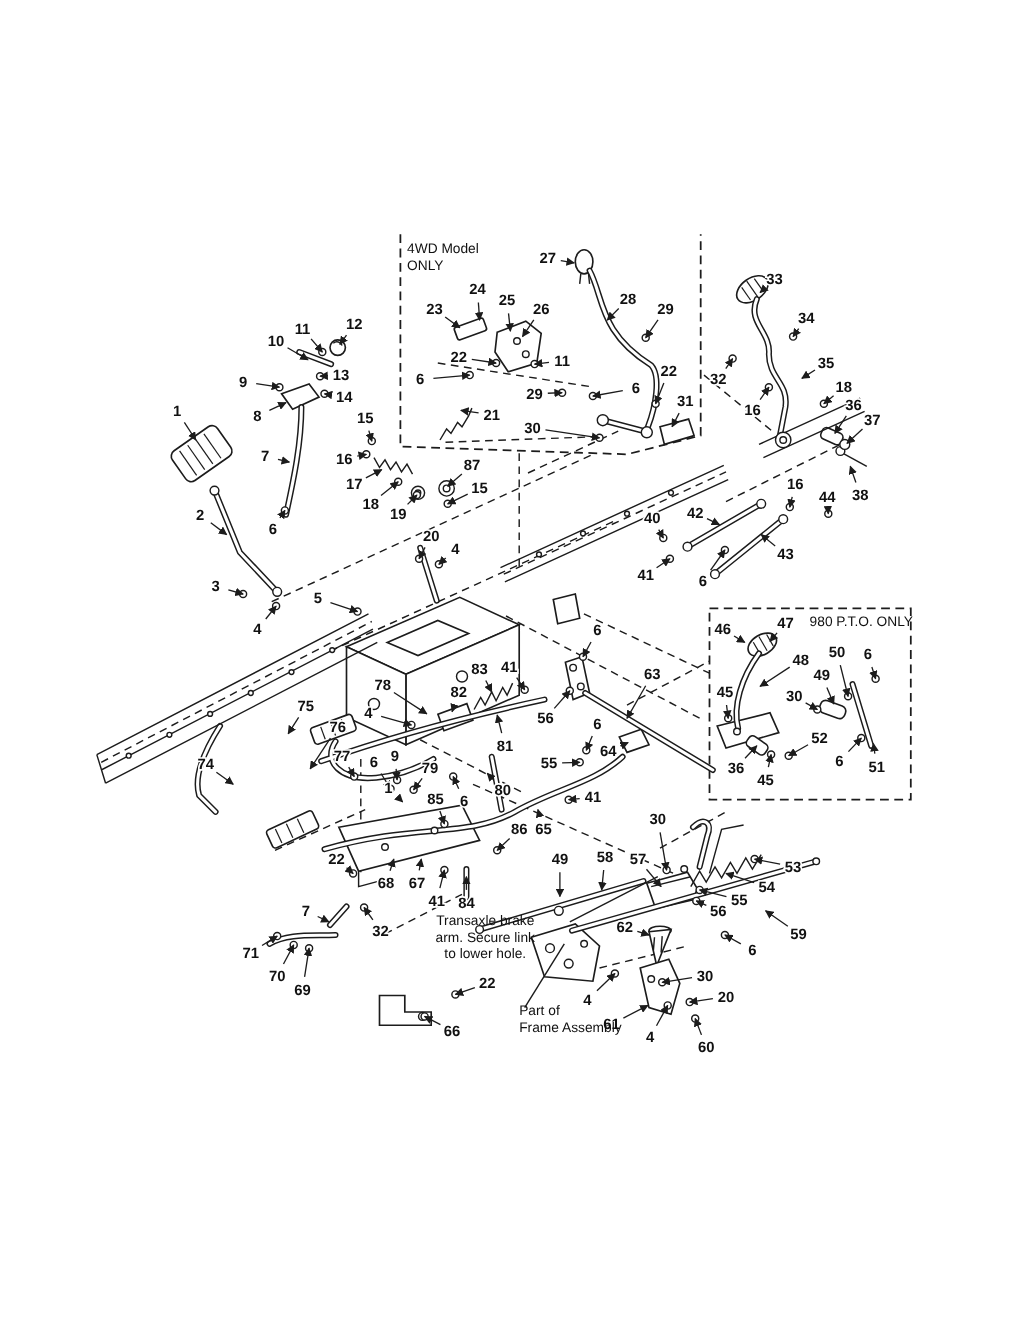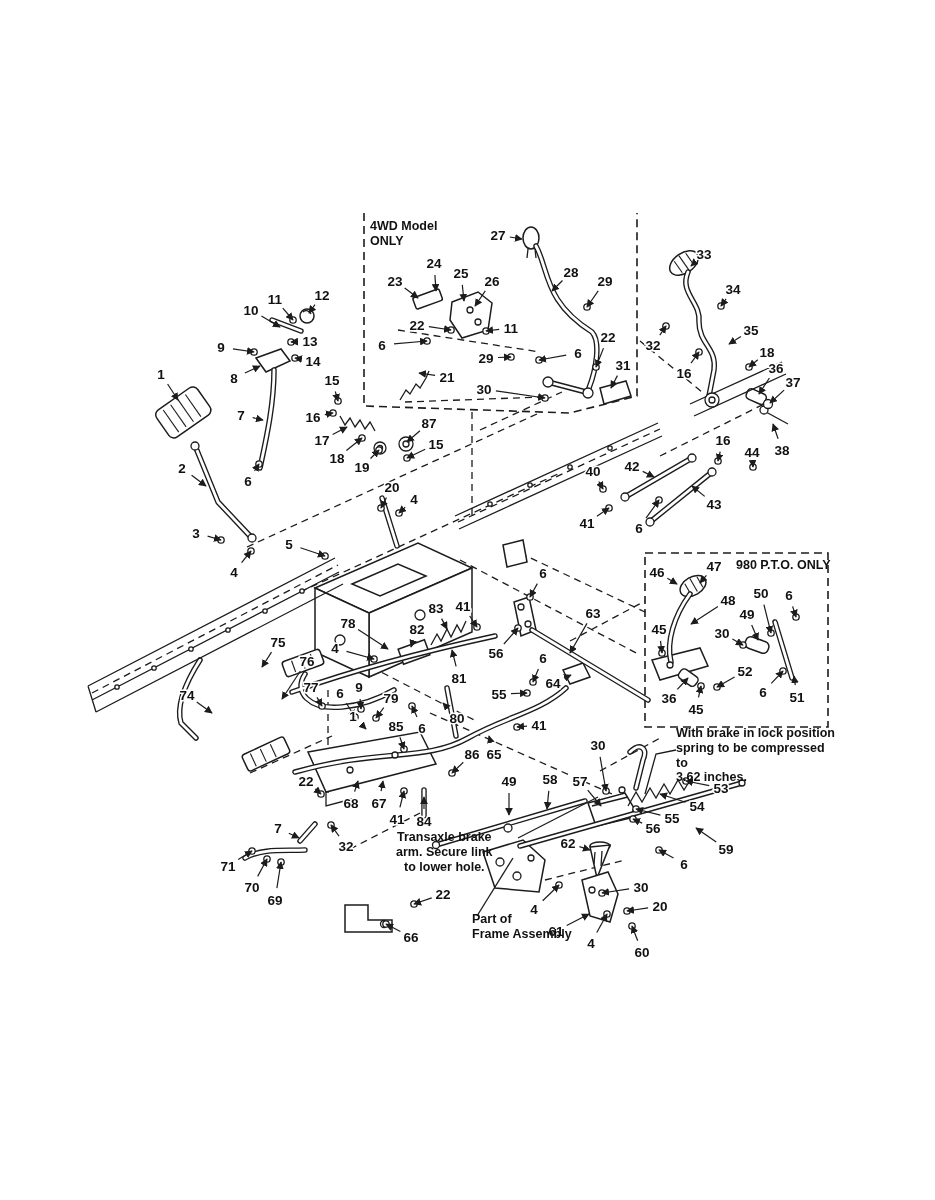--- a/index.html
+++ b/index.html
@@ -1,19 +1,19 @@
 <!DOCTYPE html>
 <html><head>
 <meta charset="utf-8">
 <style>
   html,body{margin:0;padding:0;background:#fff;}
   #stage{position:relative;width:935px;height:1200px;background:#fff;overflow:hidden;
          font-family:"Liberation Sans",sans-serif;}
   #art{position:absolute;left:0;top:0;}
-  .ann{position:absolute;font-weight:bold;font-size:12.5px;line-height:1.18;color:#111;
+  .ann{position:absolute;font-weight:normal;font-size:12.5px;line-height:1.18;color:#111;
        white-space:pre-line;}
   #ann-awd{left:370px;top:219px;}
   #ann-pto{left:736px;top:558px;}
   #ann-brake{left:676px;top:726px;width:160px;}
   #ann-trans{left:396px;top:830px;text-align:center;}
   #ann-frame{left:440px;top:912px;margin-left:32px;}
   
   #dashes line,#dashes path,#dashes rect{stroke:#1c1c1c;stroke-width:1.3;fill:none;stroke-dasharray:7 5;}
   #dashes .border{stroke-width:1.6;stroke-dasharray:8 5;}
   #plates path,#plates rect,#plates ellipse,#plates circle{fill:#fff;stroke:#1c1c1c;stroke-width:1.5;}
@@ -566,21 +566,18 @@
         <line x1="596.8" y1="932.5" x2="607" y2="914" class="leader" marker-end="url(#arr)"></line>
         <text x="591" y="947.5" class="callout">4</text>
         <line x1="637.7" y1="940.8" x2="632" y2="926" class="leader" marker-end="url(#arr)"></line>
         <text x="642" y="956.5" class="callout">60</text>
       </g>
   </svg>
 
   <div class="ann" id="ann-awd">4WD Model
 ONLY</div>
   <div class="ann" id="ann-pto">980 P.T.O. ONLY</div>
-  <div class="ann" id="ann-brake">With brake in lock position
-spring to be compressed to
-3.62 inches.</div>
   <div class="ann" id="ann-trans">Transaxle brake
 arm. Secure link
 to lower hole.</div>
   <div class="ann" id="ann-frame">Part of
 Frame Assembly</div>
 </div>
 
 </body></html>

